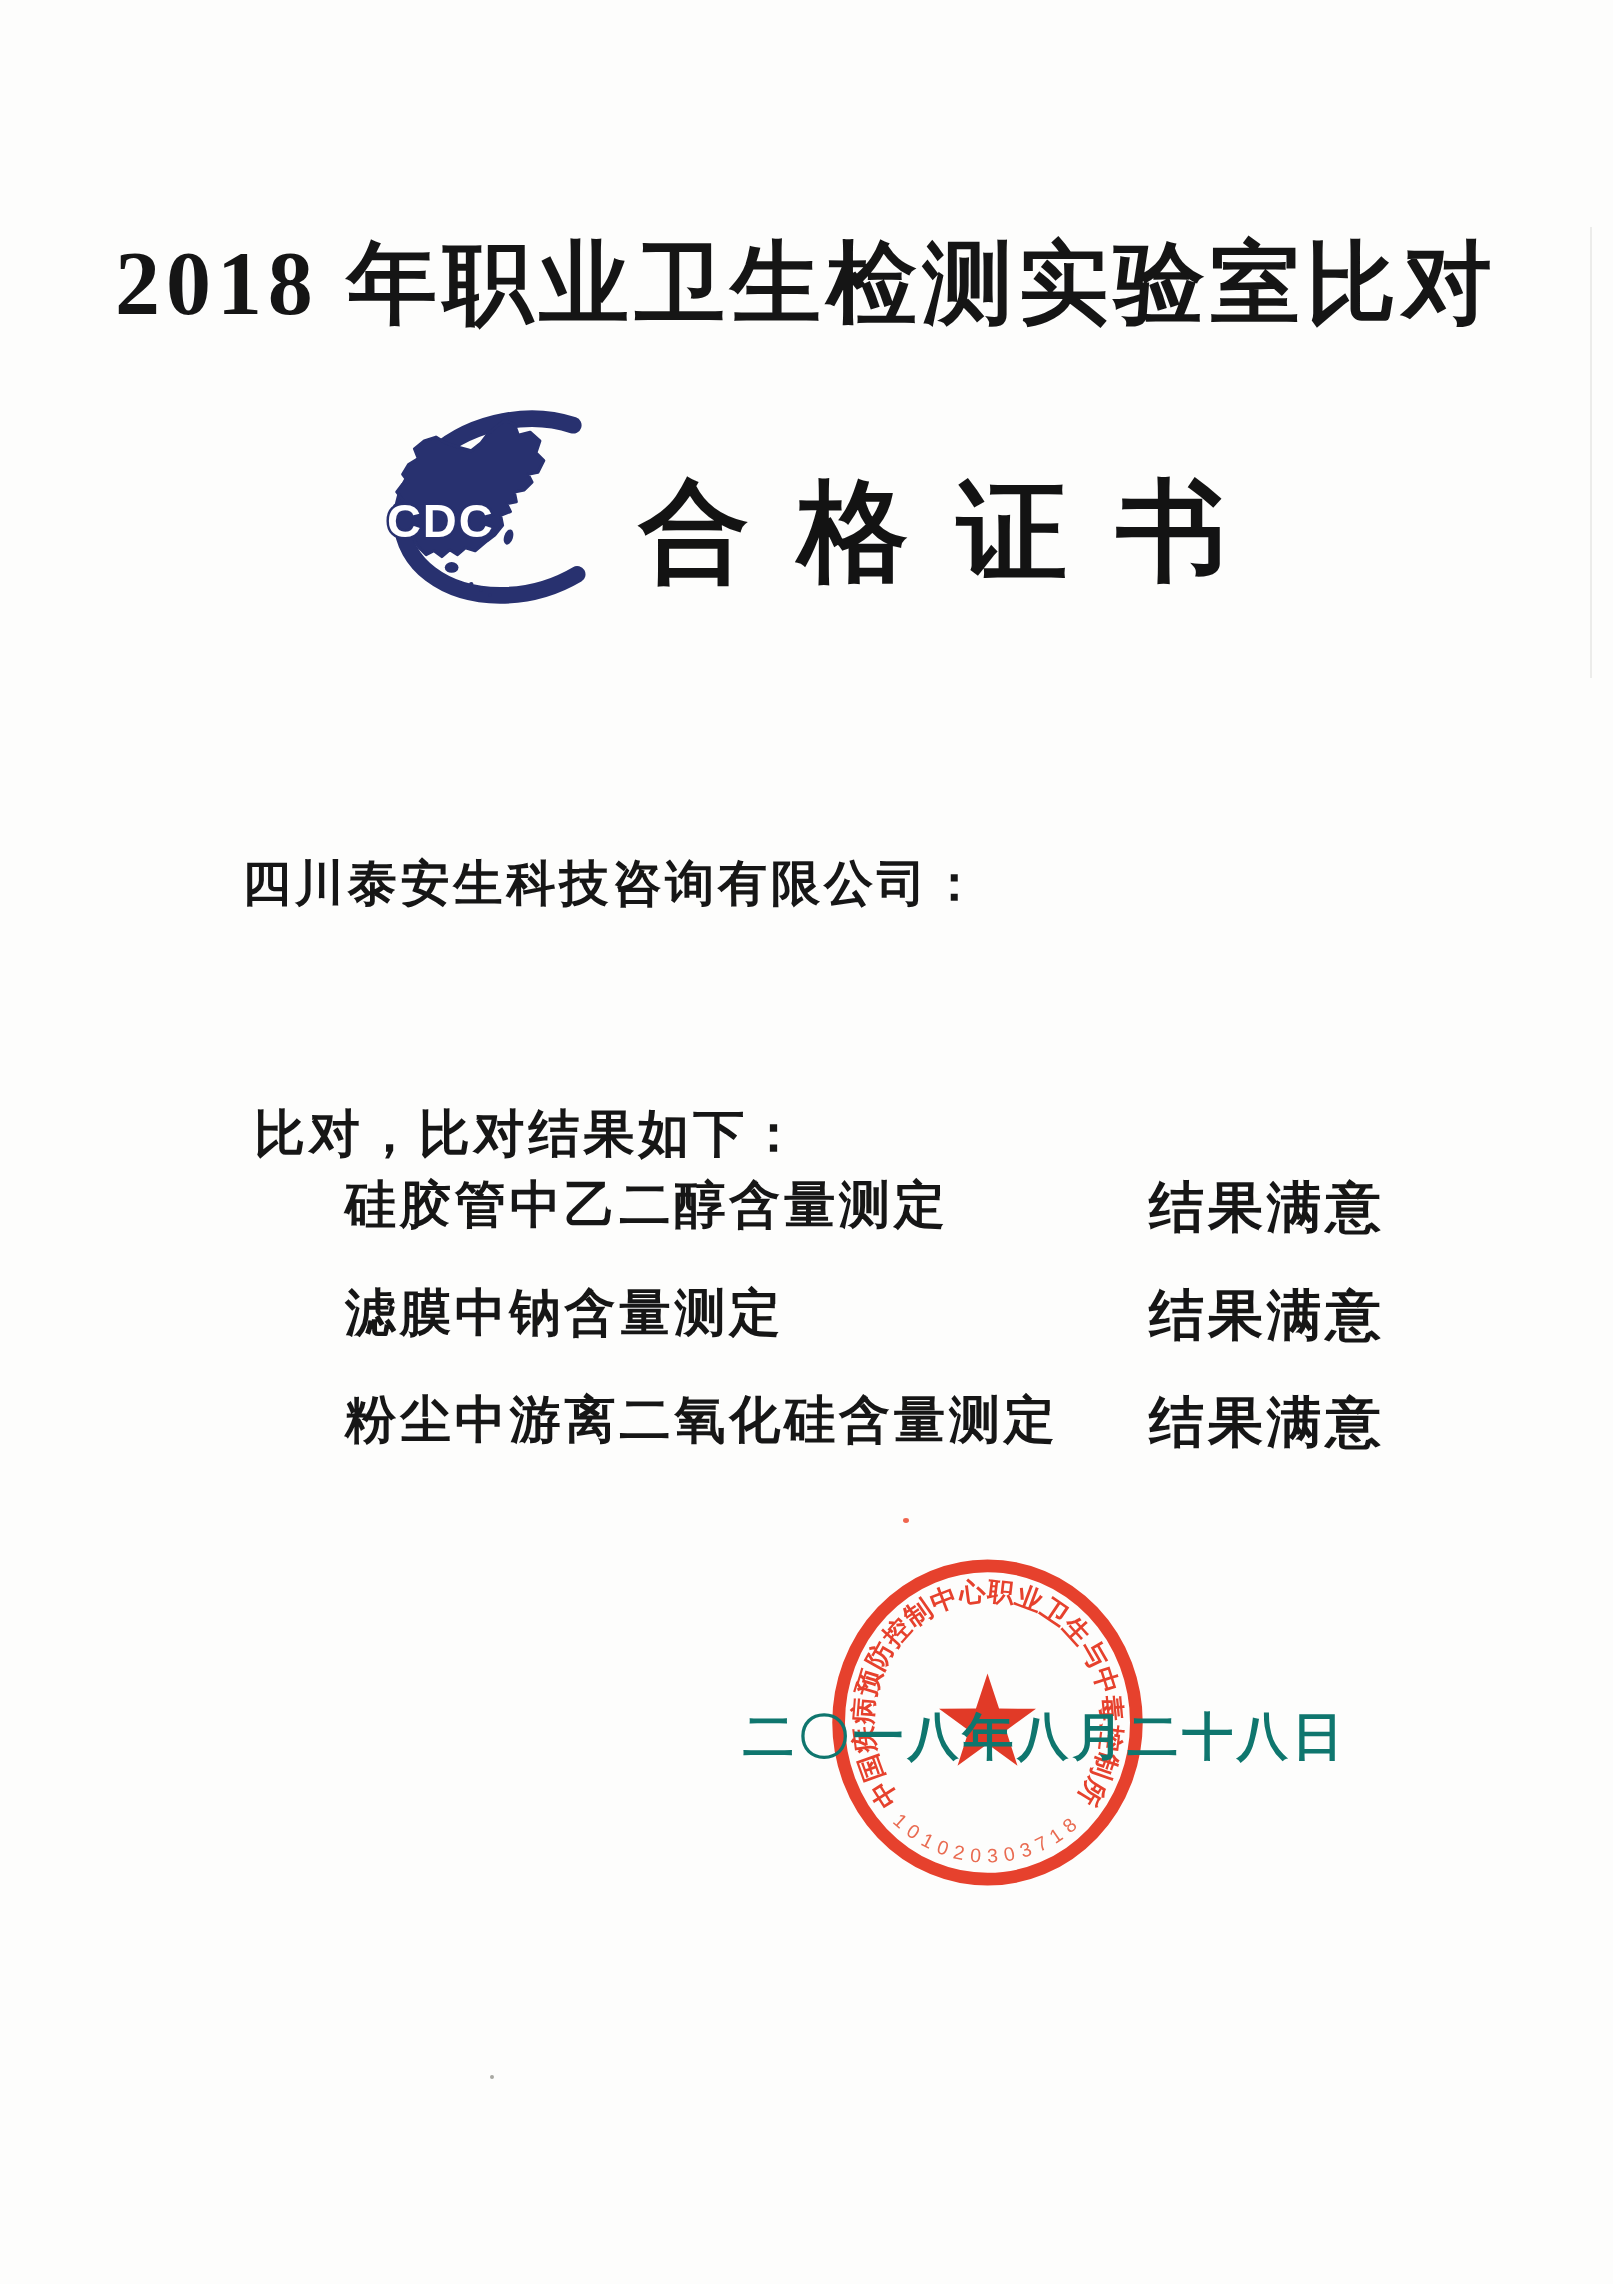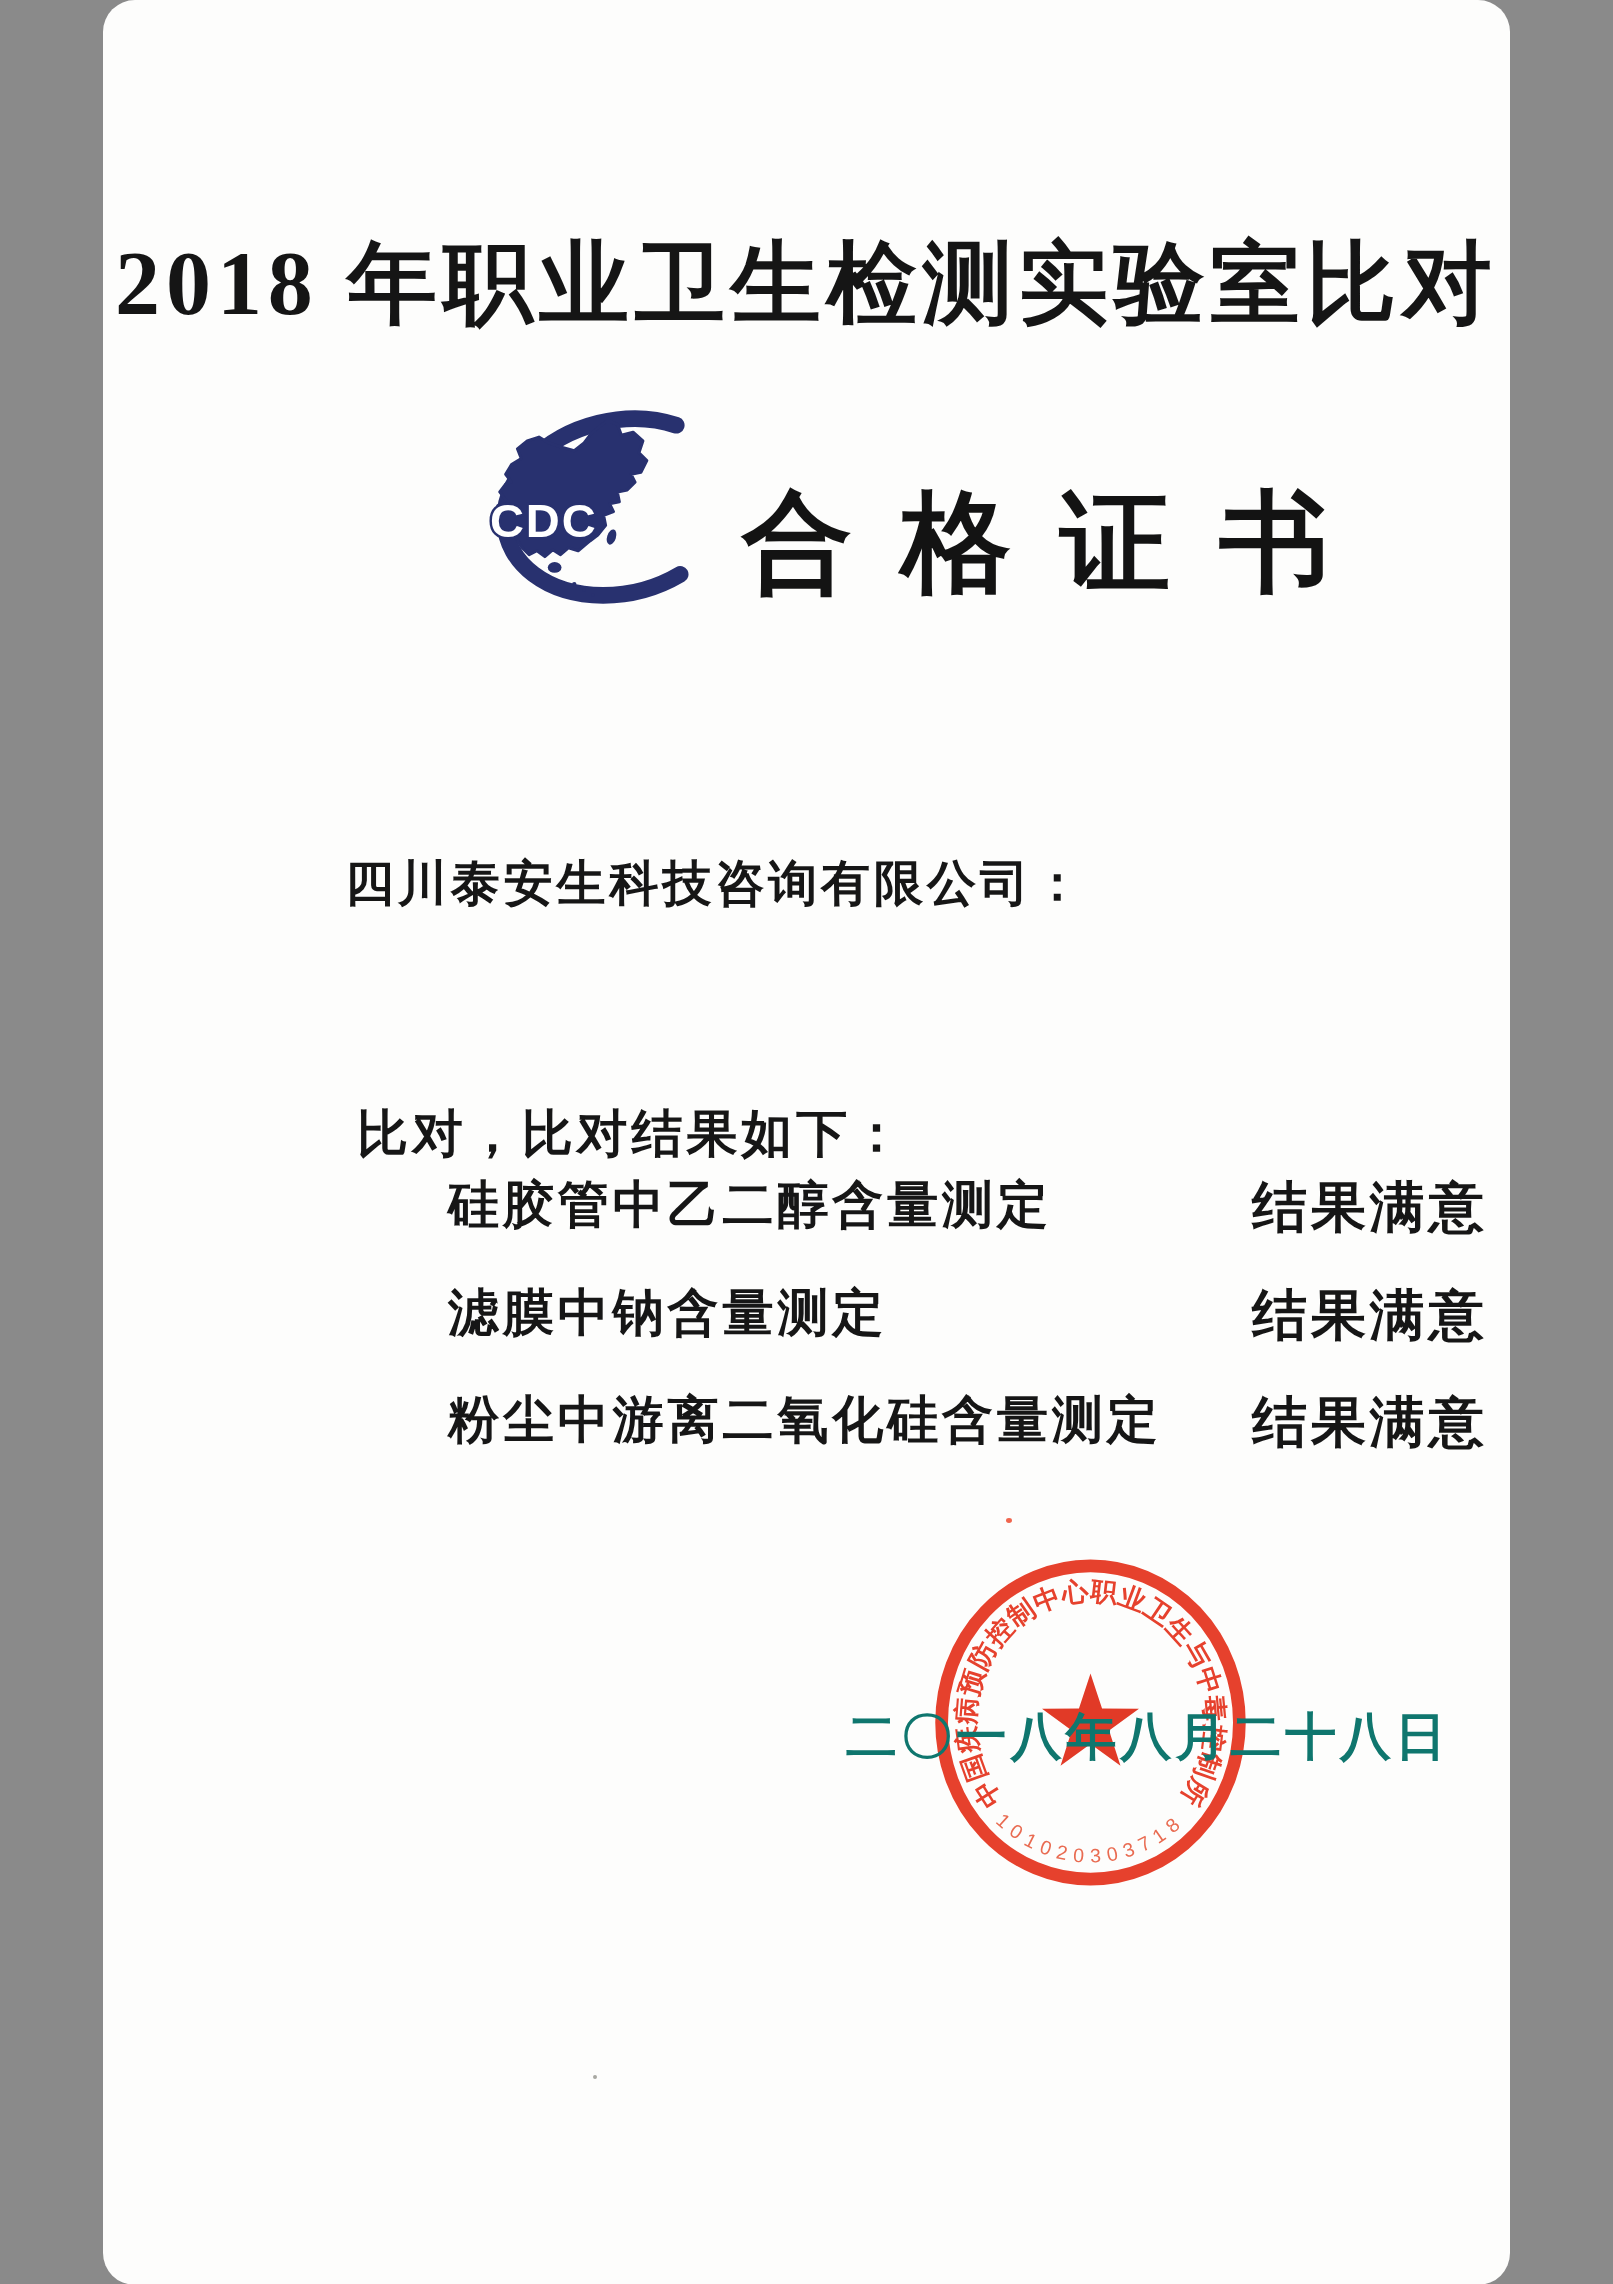--- a/index.html
+++ b/index.html
@@ -1,36 +1,35 @@
 <!DOCTYPE html>
 <html><head>
 <meta charset="utf-8">
 <style>
   html,body{margin:0;padding:0;background:#8a8a8a;}
   .page{
     position:relative;
-    width:1407px;height:2285px;
+    width:1613px;height:2285px;
     margin:0 auto;
     background:#fdfdfc;
     overflow:hidden;
     font-family:"Liberation Serif","DejaVu Serif",serif;
     color:#161616;
-    border-radius:32px;
   }
   .title{
     position:absolute;left:0;top:223px;width:100%;
     text-align:center;
     font-size:90px;font-weight:700;
     letter-spacing:5.9px;
     color:#151515;
     white-space:nowrap;
   }
   .logo{position:absolute;left:326px;top:388px;width:267px;height:253px;}
   .cert-name{
-    position:absolute;left:639px;top:469px;
+    position:absolute;left:639px;top:458px;
     font-size:110px;font-weight:600;
     letter-spacing:49px;
     color:#131313;
     white-space:nowrap;
   }
   .addressee{
     position:absolute;left:242px;top:851px;
     font-size:49px;letter-spacing:3.9px;font-weight:600;
     white-space:nowrap;
   }

